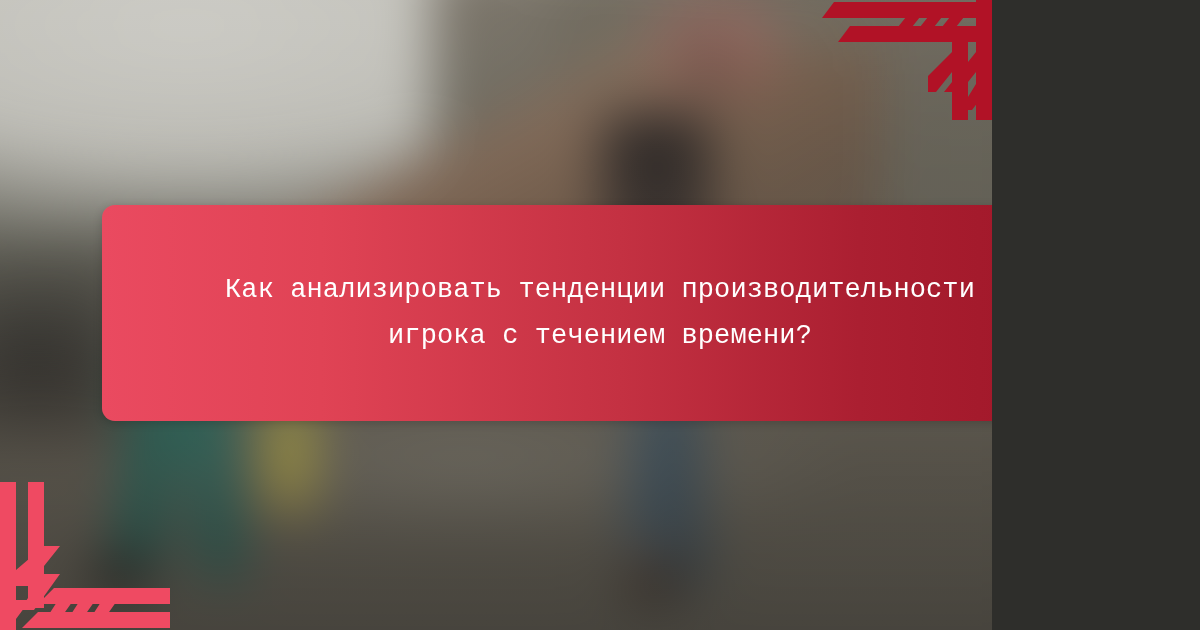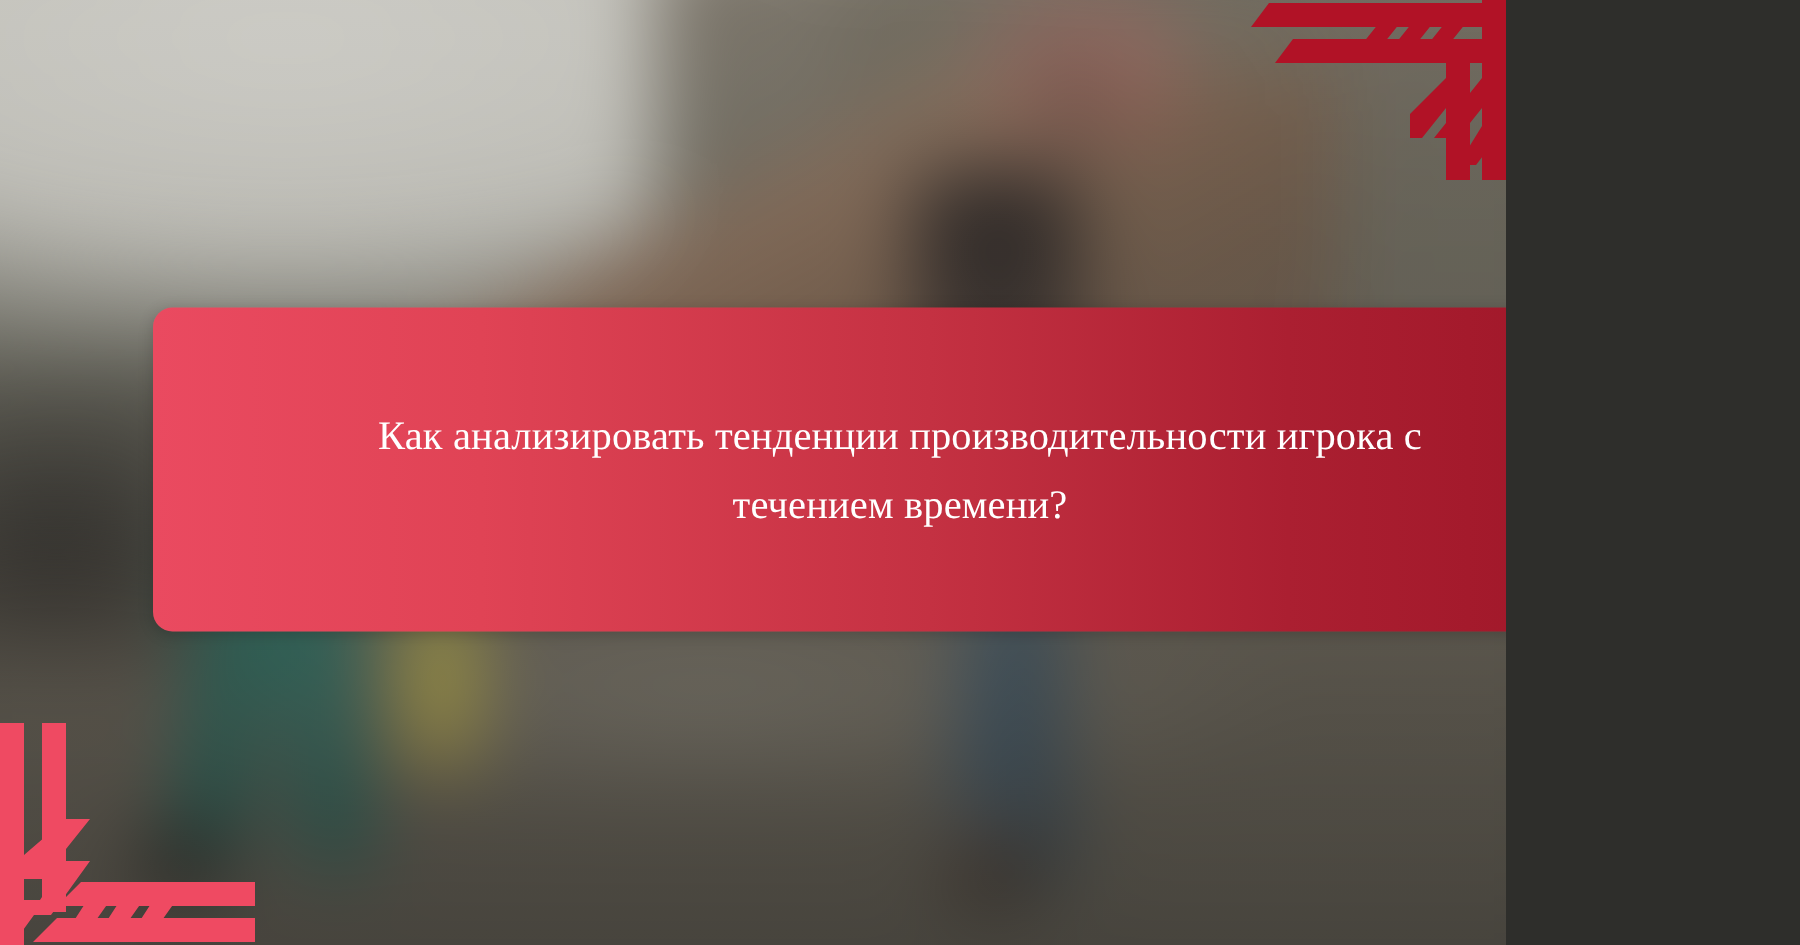--- a/index.html
+++ b/index.html
@@ -7,22 +7,21 @@
     margin: 0;
     padding: 0;
     background: #2e2e2b;
   }
 
   .stage {
     position: relative;
     width: 992px;
     height: 630px;
     overflow: hidden;
-    font-family: Liberation Serif, serif;
-    padding-left: 12px;
+    font-family: Liberation Mono, monospace;
   }
 
   
   .bg {
     position: absolute;
     inset: -40px;
     overflow: hidden;
     background: #6b6a60;
   }
 

